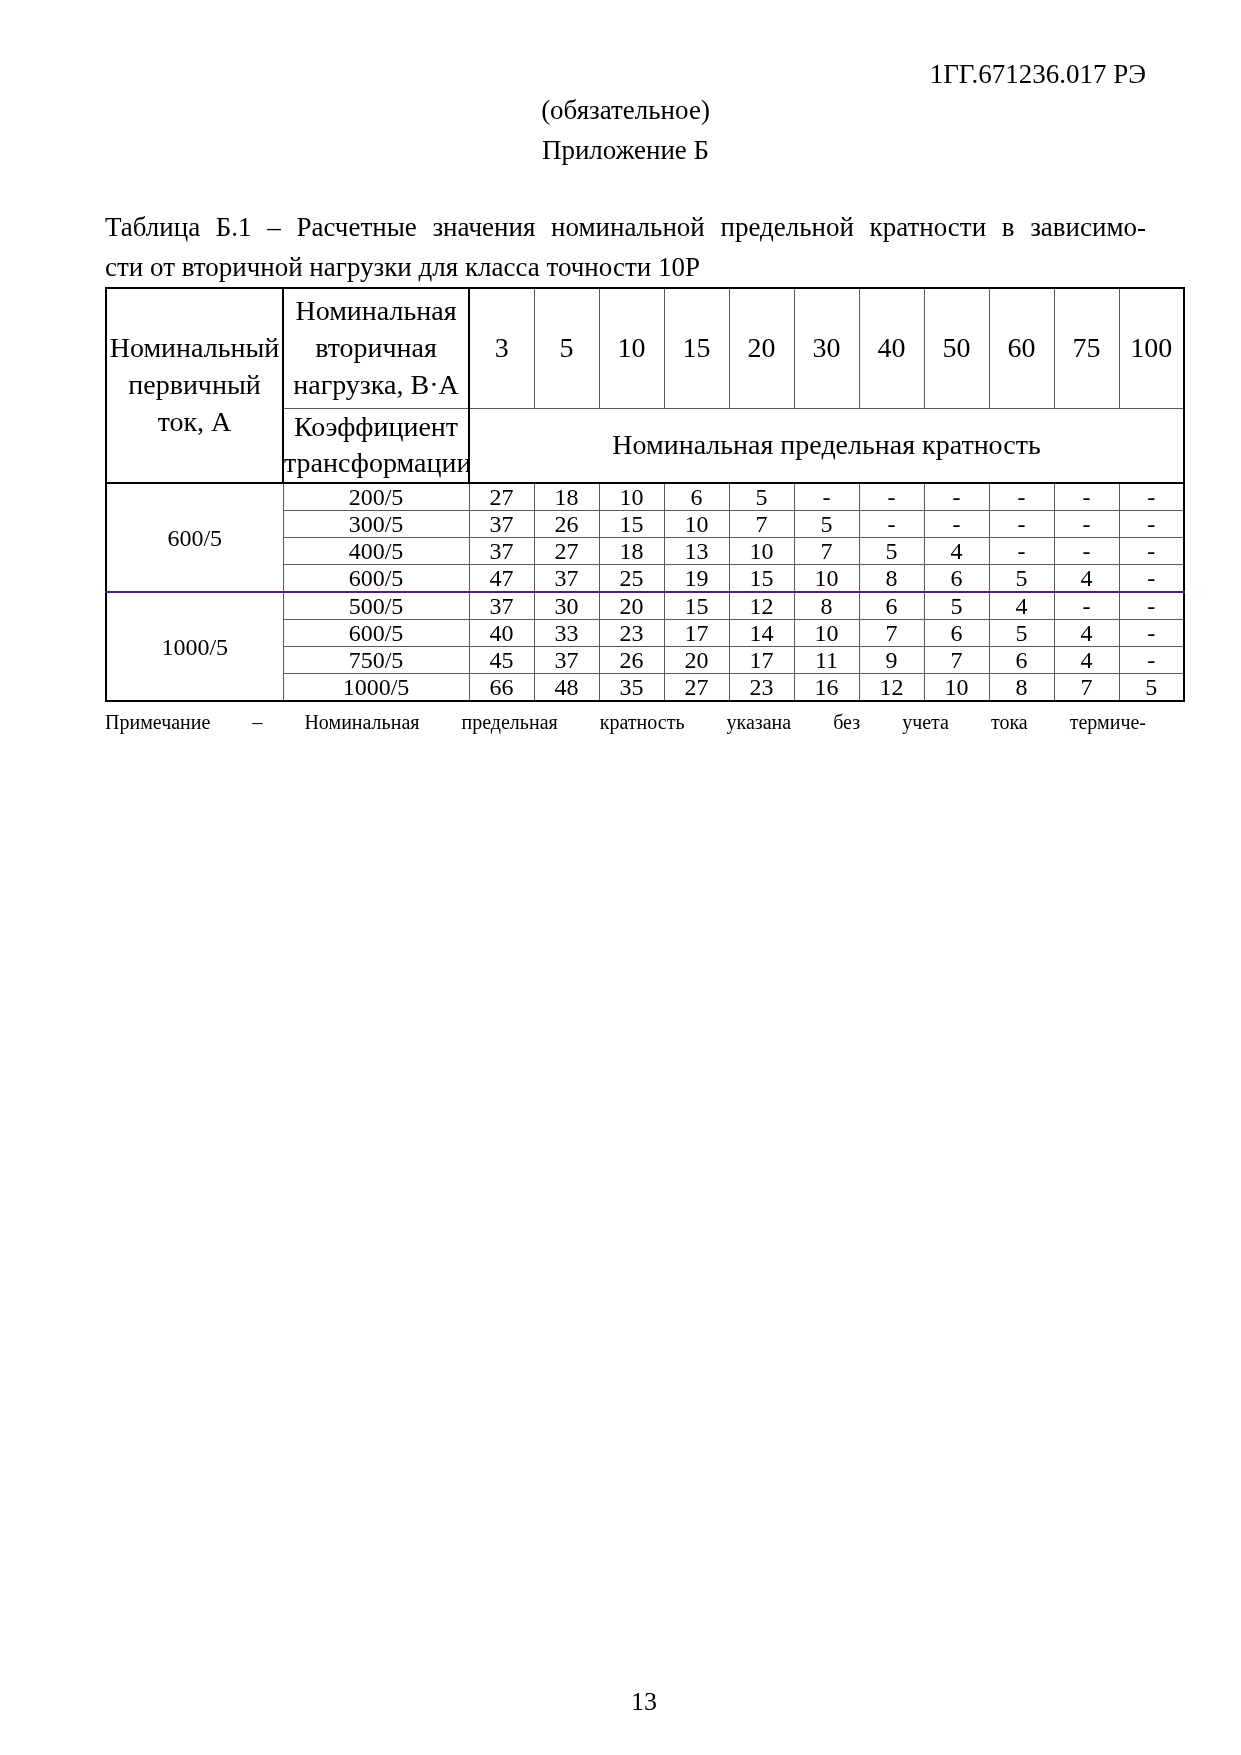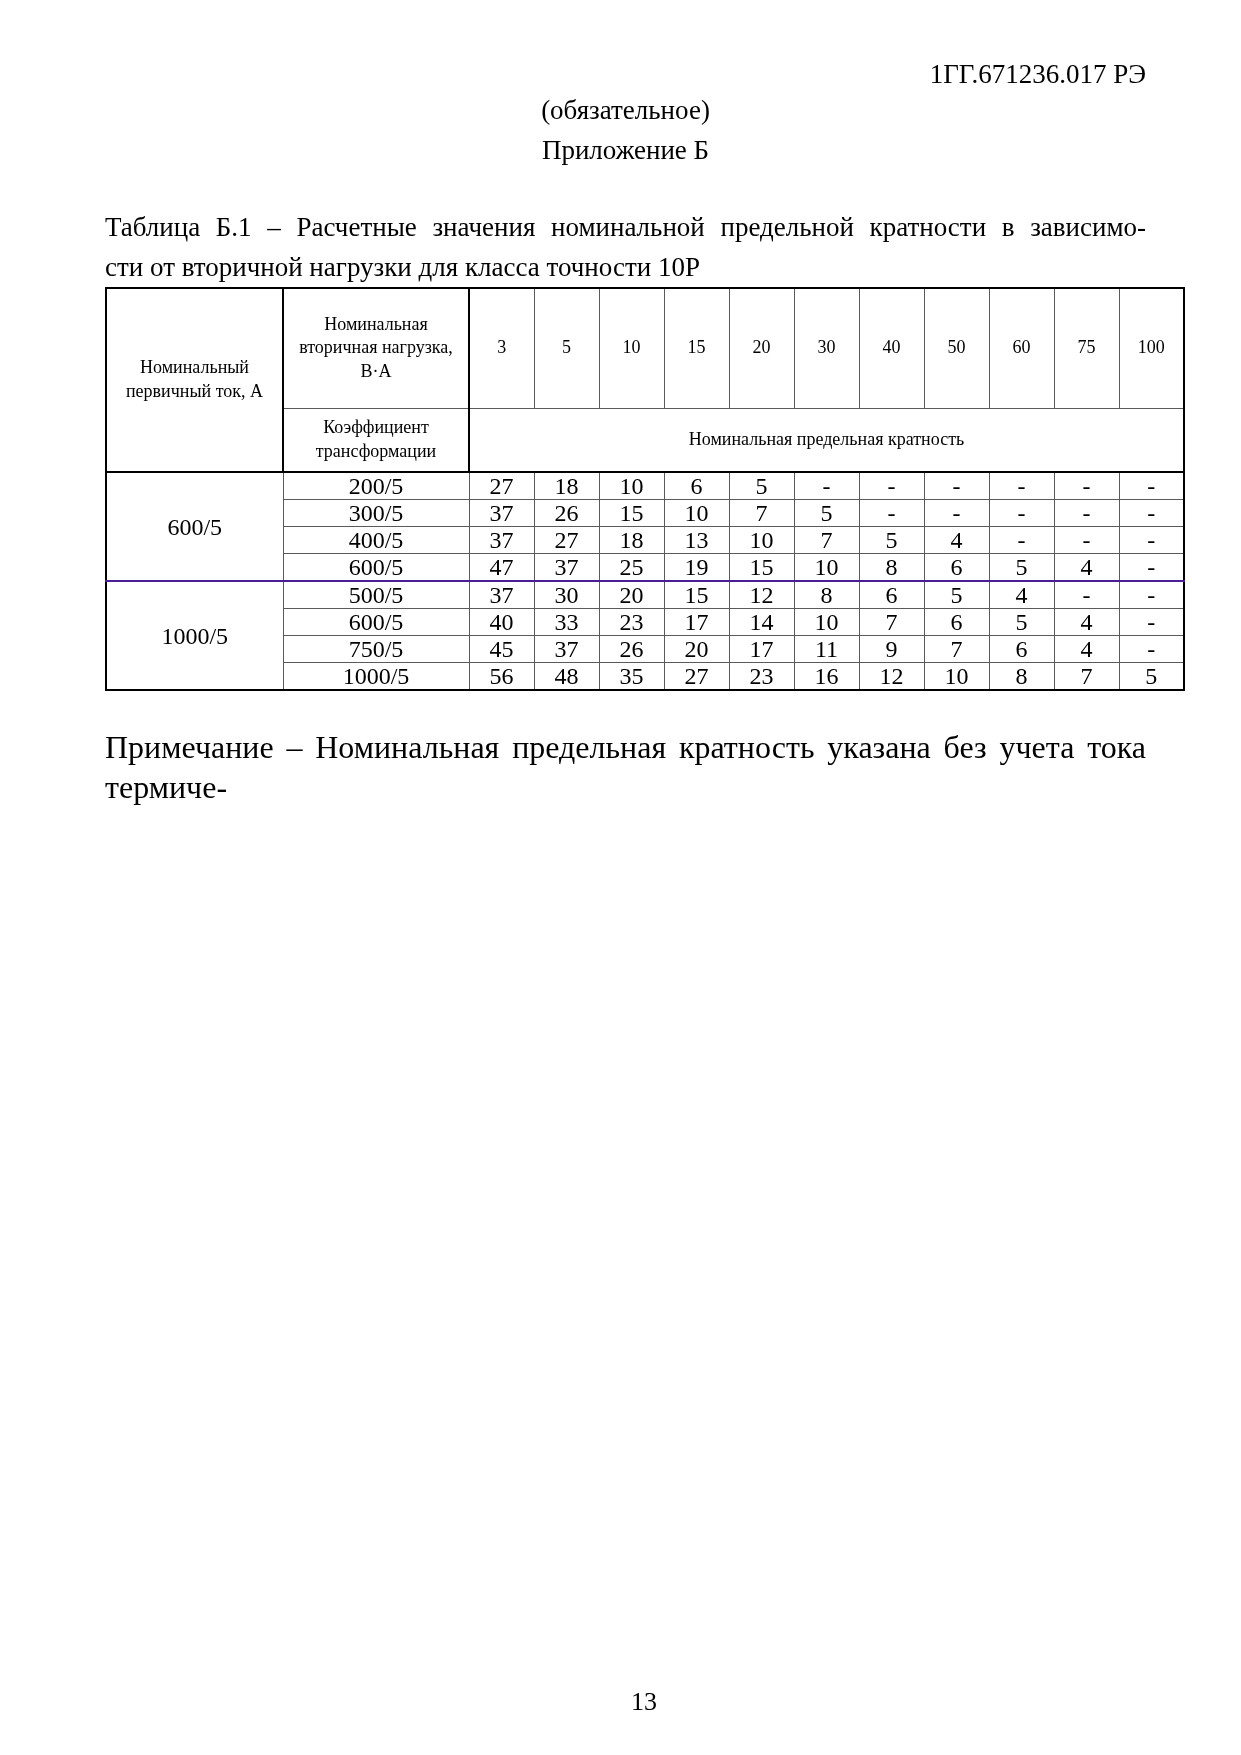--- a/index.html
+++ b/index.html
@@ -40,39 +40,38 @@
     border: 2px solid #000;
   }
   table.b1 th, table.b1 td {
     border: 1px solid #5a5a5a;
     text-align: center;
     vertical-align: middle;
     font-weight: normal;
     padding: 0;
     overflow: hidden;
   }
-  table.b1 th { font-size: 18px; line-height: 1.32; }
+  table.b1 th { font-size: 28px; line-height: 1.32; }
   .h-row1 th { height: 120px; }
   .h-row2 th { height: 64px; }
   .h-col1 { border-right: 2px solid #000 !important; border-radius: 13px; }
   .h-col2, .h-col2b { border-right: 2px solid #000 !important; }
   .h-load { font-size: 27px; }
   .bold-bottom { border-bottom: 2px solid #000 !important; }
   table.b1 td {
     height: 27px;
     font-size: 24px;
     line-height: 26px;
   }
   td.primary-cell { font-size: 25px; border-right: 2px solid #000; }
   td.ratio-cell { font-size: 25px; border-right: 2px solid #000; }
   tr.group-start > td { border-top: 2px solid #4c1d95; }
 
   .note {
-    margin-top: 36px;
-    font-size: 32px;
+    font-size: 20px;
     line-height: 40px;
   }
   .page-number {
     position: absolute;
     left: 105px;
     width: 1078px;
     bottom: 38px;
     text-align: center;
     font-size: 26px;
   }
@@ -225,21 +224,21 @@
           <td>17</td>
           <td>11</td>
           <td>9</td>
           <td>7</td>
           <td>6</td>
           <td>4</td>
           <td>-</td>
         </tr>
         <tr>
           <td class="ratio-cell">1000/5</td>
-          <td>56</td>
+          <td>66</td>
           <td>48</td>
           <td>35</td>
           <td>27</td>
           <td>23</td>
           <td>16</td>
           <td>12</td>
           <td>10</td>
           <td>8</td>
           <td>7</td>
           <td>5</td>

